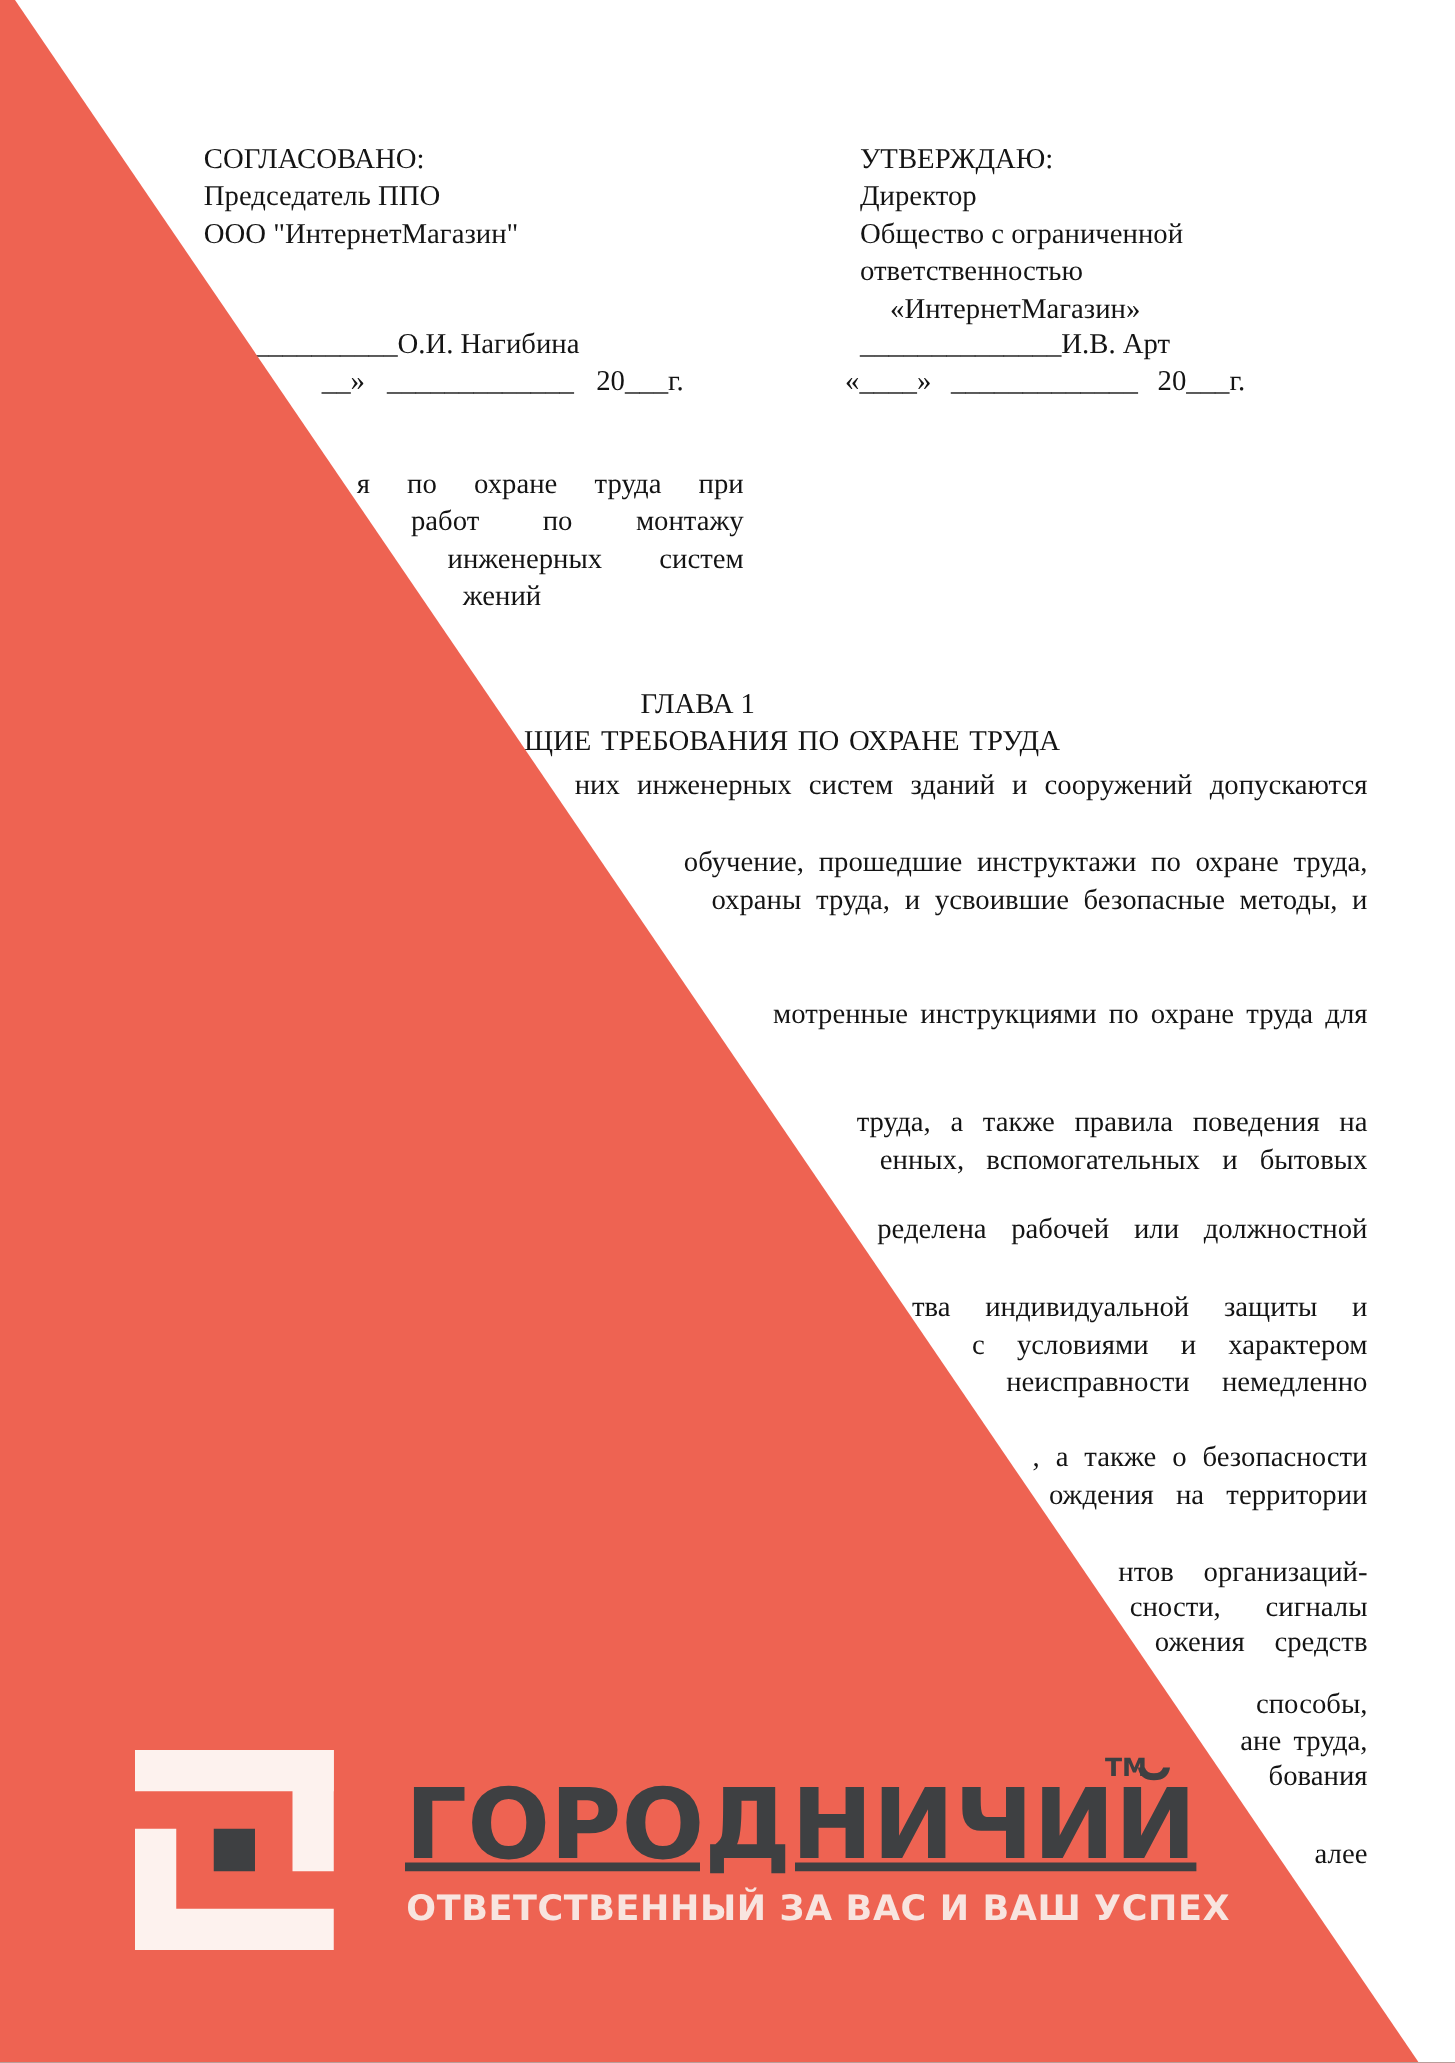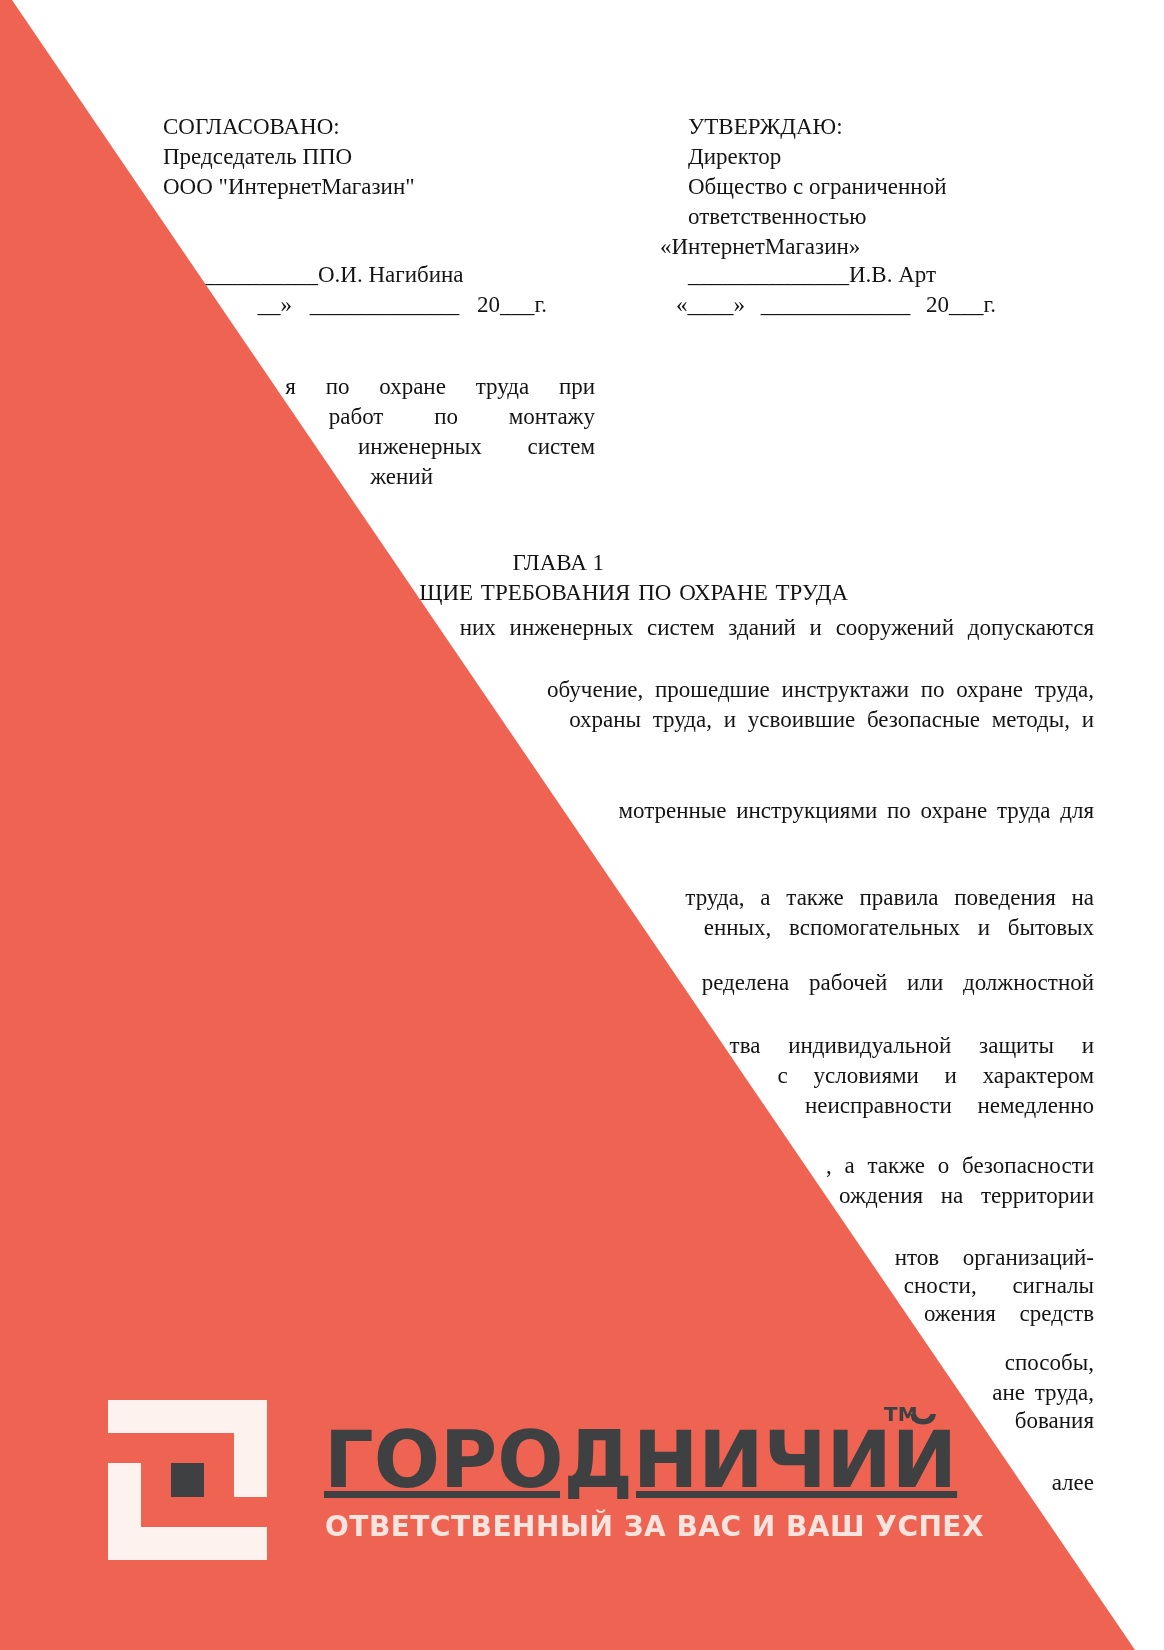--- a/index.html
+++ b/index.html
@@ -46,21 +46,21 @@
   <div class="t" style="left:163px;top:112px">СОГЛАСОВАНО:</div>
   <div class="t" style="left:163px;top:142px">Председатель ППО</div>
   <div class="t" style="left:163px;top:172px">ООО "ИнтернетМагазин"</div>
   <div class="t" style="left:203px;top:260px">__________О.И. Нагибина</div>
   <div class="t r" style="right:617px;top:290px;word-spacing:12px">__» _____________ 20___г.</div>
 
   <div class="t" style="left:688px;top:112px">УТВЕРЖДАЮ:</div>
   <div class="t" style="left:688px;top:142px">Директор</div>
   <div class="t" style="left:688px;top:172px">Общество с ограниченной</div>
   <div class="t" style="left:688px;top:202px">ответственностью</div>
-  <div class="t" style="left:660px;top:232px">«ИнтернетМагазин»</div>
+  <div class="t" style="left:712px;top:232px">«ИнтернетМагазин»</div>
   <div class="t" style="left:688px;top:260px">______________И.В. Арт</div>
   <div class="t" style="left:676px;top:290px;word-spacing:10px">«____» _____________ 20___г.</div>
 
   <div class="t r" style="right:569px;top:372px;word-spacing:24px">я по охране труда при</div>
   <div class="t r" style="right:569px;top:402px;word-spacing:45px">работ по монтажу</div>
   <div class="t r" style="right:569px;top:432px;word-spacing:40px">инженерных систем</div>
   <div class="t r" style="right:731px;top:462px">жений</div>
 
   <div class="t r" style="right:560px;top:548px">ГЛАВА 1</div>
   <div class="t r" style="right:316px;top:578px;word-spacing:2px">ЩИЕ ТРЕБОВАНИЯ ПО ОХРАНЕ ТРУДА</div>

